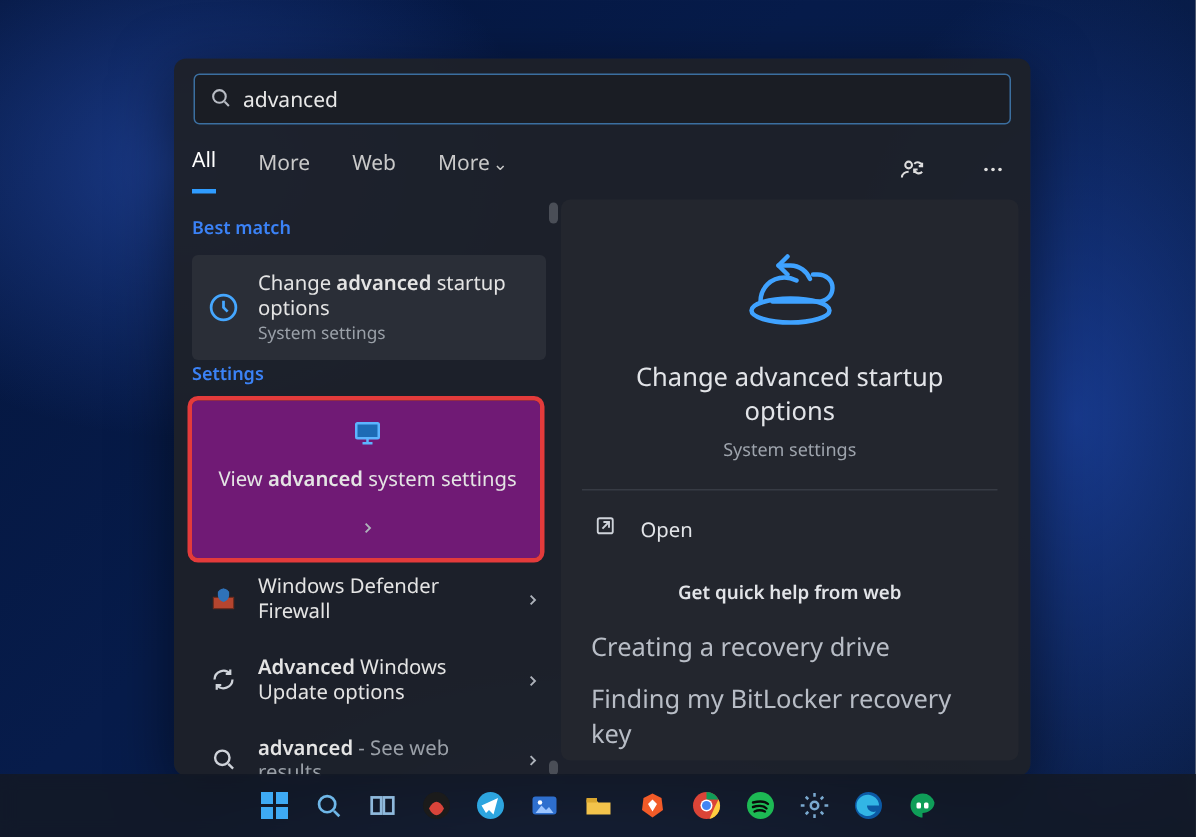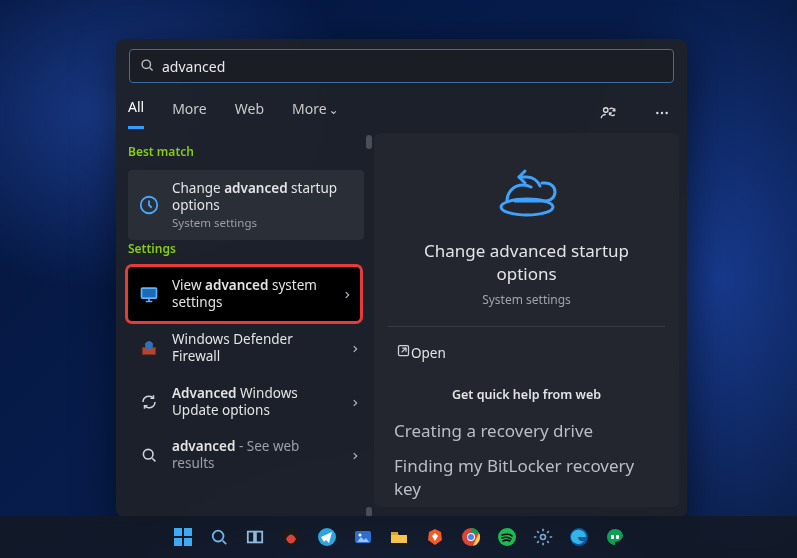--- a/index.html
+++ b/index.html
@@ -72,58 +72,59 @@
     padding: 8px 0 0 12px;
   }
   .scroll-track {
     position: absolute; top: 4px; right: -4px;
     width: 6px; height: 100%;
   }
   .scroll-thumb {
     width: 6px; background: #4a4e57; border-radius: 3px;
   }
   .section-label {
-    font-size: 12px; font-weight: 600; color: #84cc16;
+    font-size: 12px; font-weight: 600; color: #3b82f6;
     margin: 6px 0 10px 0;
   }
   .result {
     display: flex; align-items: center; gap: 12px;
     padding: 10px 8px 10px 10px;
     border-radius: 4px;
     position: relative;
     cursor: pointer;
   }
   .result .ic { width: 22px; height: 22px; display:flex; align-items:center; justify-content:center; }
   .result .txt { flex: 1; font-size: 13.5px; line-height: 1.25; color: #e4e4e4; }
   .result .txt strong { font-weight: 600; }
   .result .sub { font-size: 11.5px; color: #9aa0a8; margin-top: 2px; }
   .result .chev { color: #aeb3bb; }
   .result.bestmatch { background: #2a2e37; margin-right: 4px; }
   .result.selected {
-    background: #000000;
+    background: #701a75;
     outline: 3px solid #e43b3b;
     outline-offset: 0;
     margin-right: 8px;
+    flex-direction: column;
   }
 
   
   .details-col {
     flex: 1;
     background: #23262e;
     margin: 4px 8px 8px 6px;
     border-radius: 6px;
     padding: 18px 20px 16px 20px;
     color: #e2e4e8;
   }
   .details-icon { display:flex; justify-content:center; margin-top: 14px; }
   .details-title { text-align:center; font-size: 17px; margin-top: 18px; font-weight: 400; }
   .details-sub   { text-align:center; font-size: 12px; color: #9ea4ad; margin-top: 6px; }
   .divider { height: 1px; background: #373b44; margin: 18px -6px 6px -6px; }
   .open-row {
-    display:flex; align-items:center; gap: 0;
+    display:flex; align-items:center; gap: 16px;
     padding: 10px 2px; font-size: 13.5px; cursor: pointer;
   }
   .help-hdr { font-size: 12.5px; font-weight: 600; margin: 14px 0 10px 0; text-align: center; }
   .help-link { font-size: 17px; color: #b8bdc6; padding: 6px 0; cursor: pointer; }
 
   
   .taskbar {
     position: absolute; left: 0; right: 0; bottom: 0;
     height: 42px;
     background: rgba(20,24,34,0.82);

